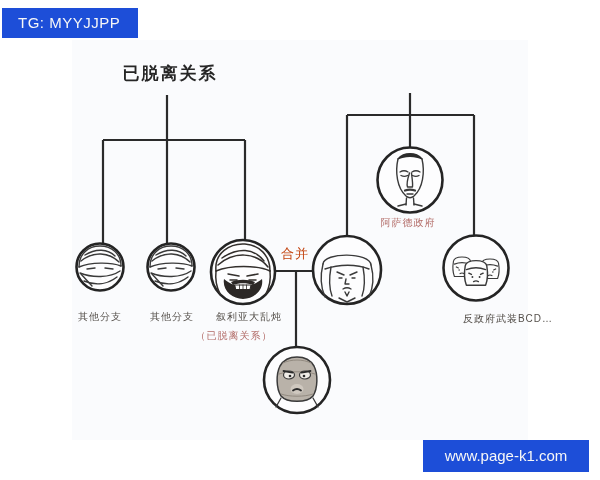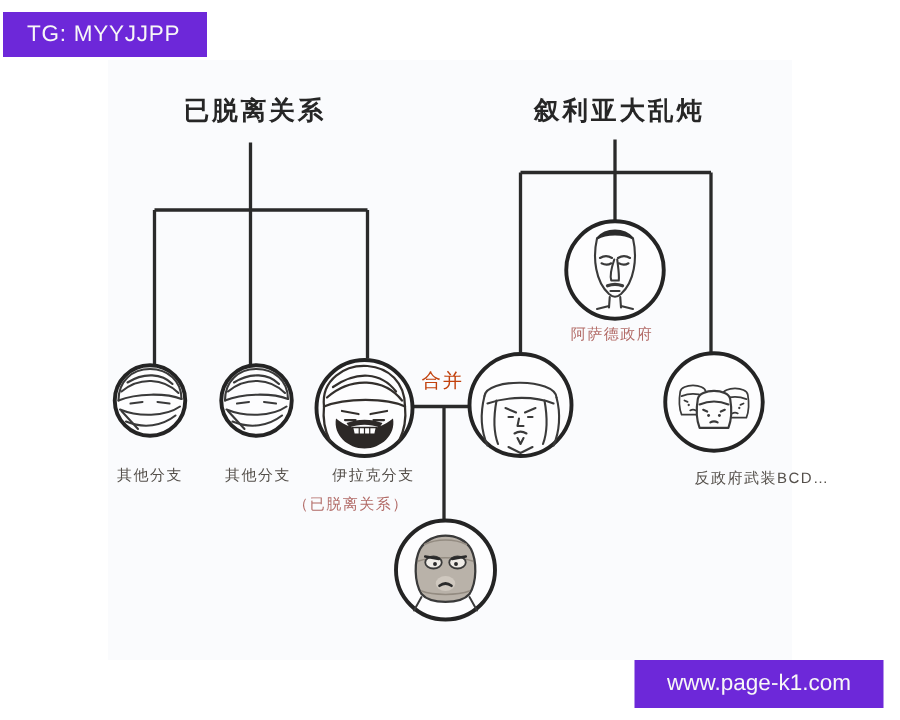--- a/index.html
+++ b/index.html
@@ -8,21 +8,21 @@
   .panel{position:absolute;left:72px;top:40px;width:456px;height:400px;background:#fafbfd;}
   svg.chart{position:absolute;left:0;top:0;}
   .label{position:absolute;transform:translateX(-50%);white-space:nowrap;
          font-size:10px;letter-spacing:1px;color:#55504b;}
   .title{font-size:17px;font-weight:bold;color:#262626;letter-spacing:2px;}
   .red{color:#b26b67;}
   .merge{color:#c2410c;font-size:13px;letter-spacing:1px;}
   .isis-label{font-size:14px;letter-spacing:1px;}
   .ghost{color:#bcb5ac;text-shadow:0 1px 0 rgba(255,255,255,0.85);}
   .isis-en{color:#ad713a;font-weight:bold;}
-  .wm{position:absolute;background:#6d28d9;color:#f7f7f7;font-size:15px;}
+  .wm{position:absolute;background:#1d4ed8;color:#f7f7f7;font-size:15px;}
   .wm-tl{left:2px;top:8px;width:136px;height:30px;line-height:30px;padding-left:16px;
          letter-spacing:0.5px;box-sizing:border-box;}
   .wm-br{left:423px;top:440px;width:166px;height:32px;line-height:32px;text-align:center;}
 </style>
 </head>
 <body>
 
 <div class="page">
 
   <div class="panel"></div>
@@ -148,29 +148,28 @@
       <circle cx="410" cy="180" r="32.5" fill="#fdfdfe" stroke="#242424" stroke-width="2.6"></circle>
       <use href="#face-assad" transform="translate(410,180)"></use>
     </g>
     <g>
       <circle cx="297" cy="380" r="33" fill="#fdfdfe" stroke="#242424" stroke-width="2.6"></circle>
       <use href="#face-isis" transform="translate(297,380)"></use>
     </g>
   </svg>
 
   <div class="label title" style="left:170px;top:62px">已脱离关系</div>
-  <div class="label title" style="left:413px;top:62px">叙利亚大乱炖</div>
 
   <div class="label merge" style="left:295px;top:245px">合并</div>
 
   <div class="label red" style="left:408px;top:216px">阿萨德政府</div>
 
   <div class="label" style="left:100px;top:310px">其他分支</div>
   <div class="label" style="left:172px;top:310px">其他分支</div>
-  <div class="label" style="left:249px;top:310px">伊拉克分支</div>
+  <div class="label" style="left:249px;top:310px">叙利亚大乱炖</div>
   <div class="label red" style="left:234px;top:329px">（已脱离关系）</div>
 
   <div class="label" style="left:508px;top:312px">反政府武装BCD…</div>
 
 
   <div class="wm wm-tl">TG: MYYJJPP</div>
   <div class="wm wm-br">www.page-k1.com</div>
 
 </div>
 

